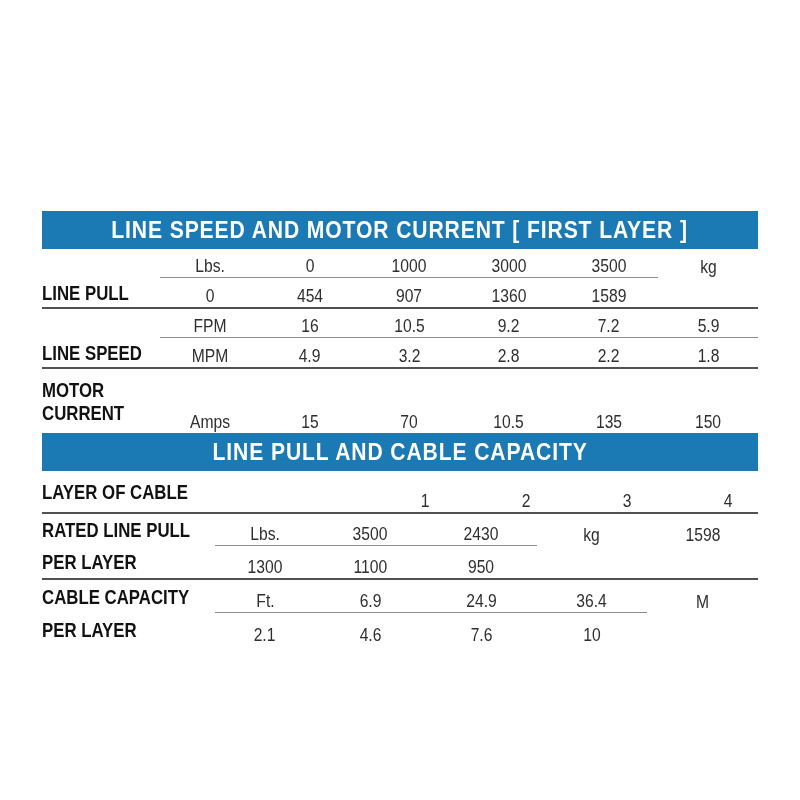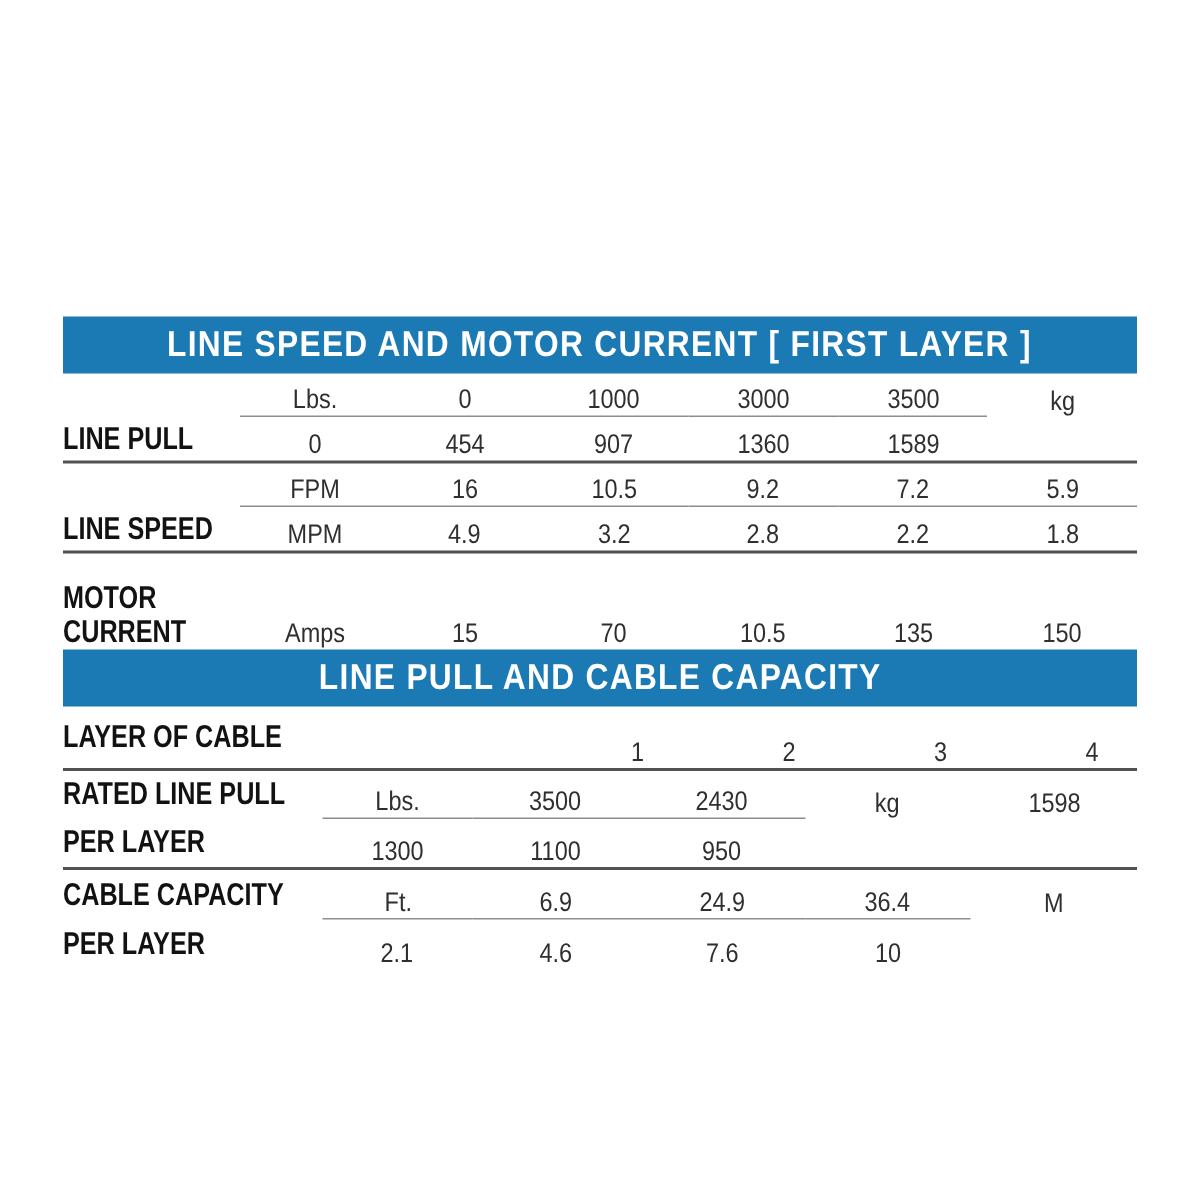--- a/index.html
+++ b/index.html
@@ -53,21 +53,21 @@
   .sec.t2.cable { grid-auto-rows: 33px; }
   .sec.ruled { border-bottom: 2px solid #515151; }
 
   .labelcell {
     grid-column: 1;
     display: flex;
     flex-direction: column;
     justify-content: flex-end;
   }
   .labelcell.rows2 { grid-row: 1 / span 2; }
-  .labelcell.center { }
+  .labelcell.center { justify-content: center; }
 
   .label {
     display: flex;
     align-items: center;
     color: #121212;
     font-weight: bold;
     font-size: 21px;
     white-space: nowrap;
     transform: scaleX(0.80);
     transform-origin: 0 50%;

